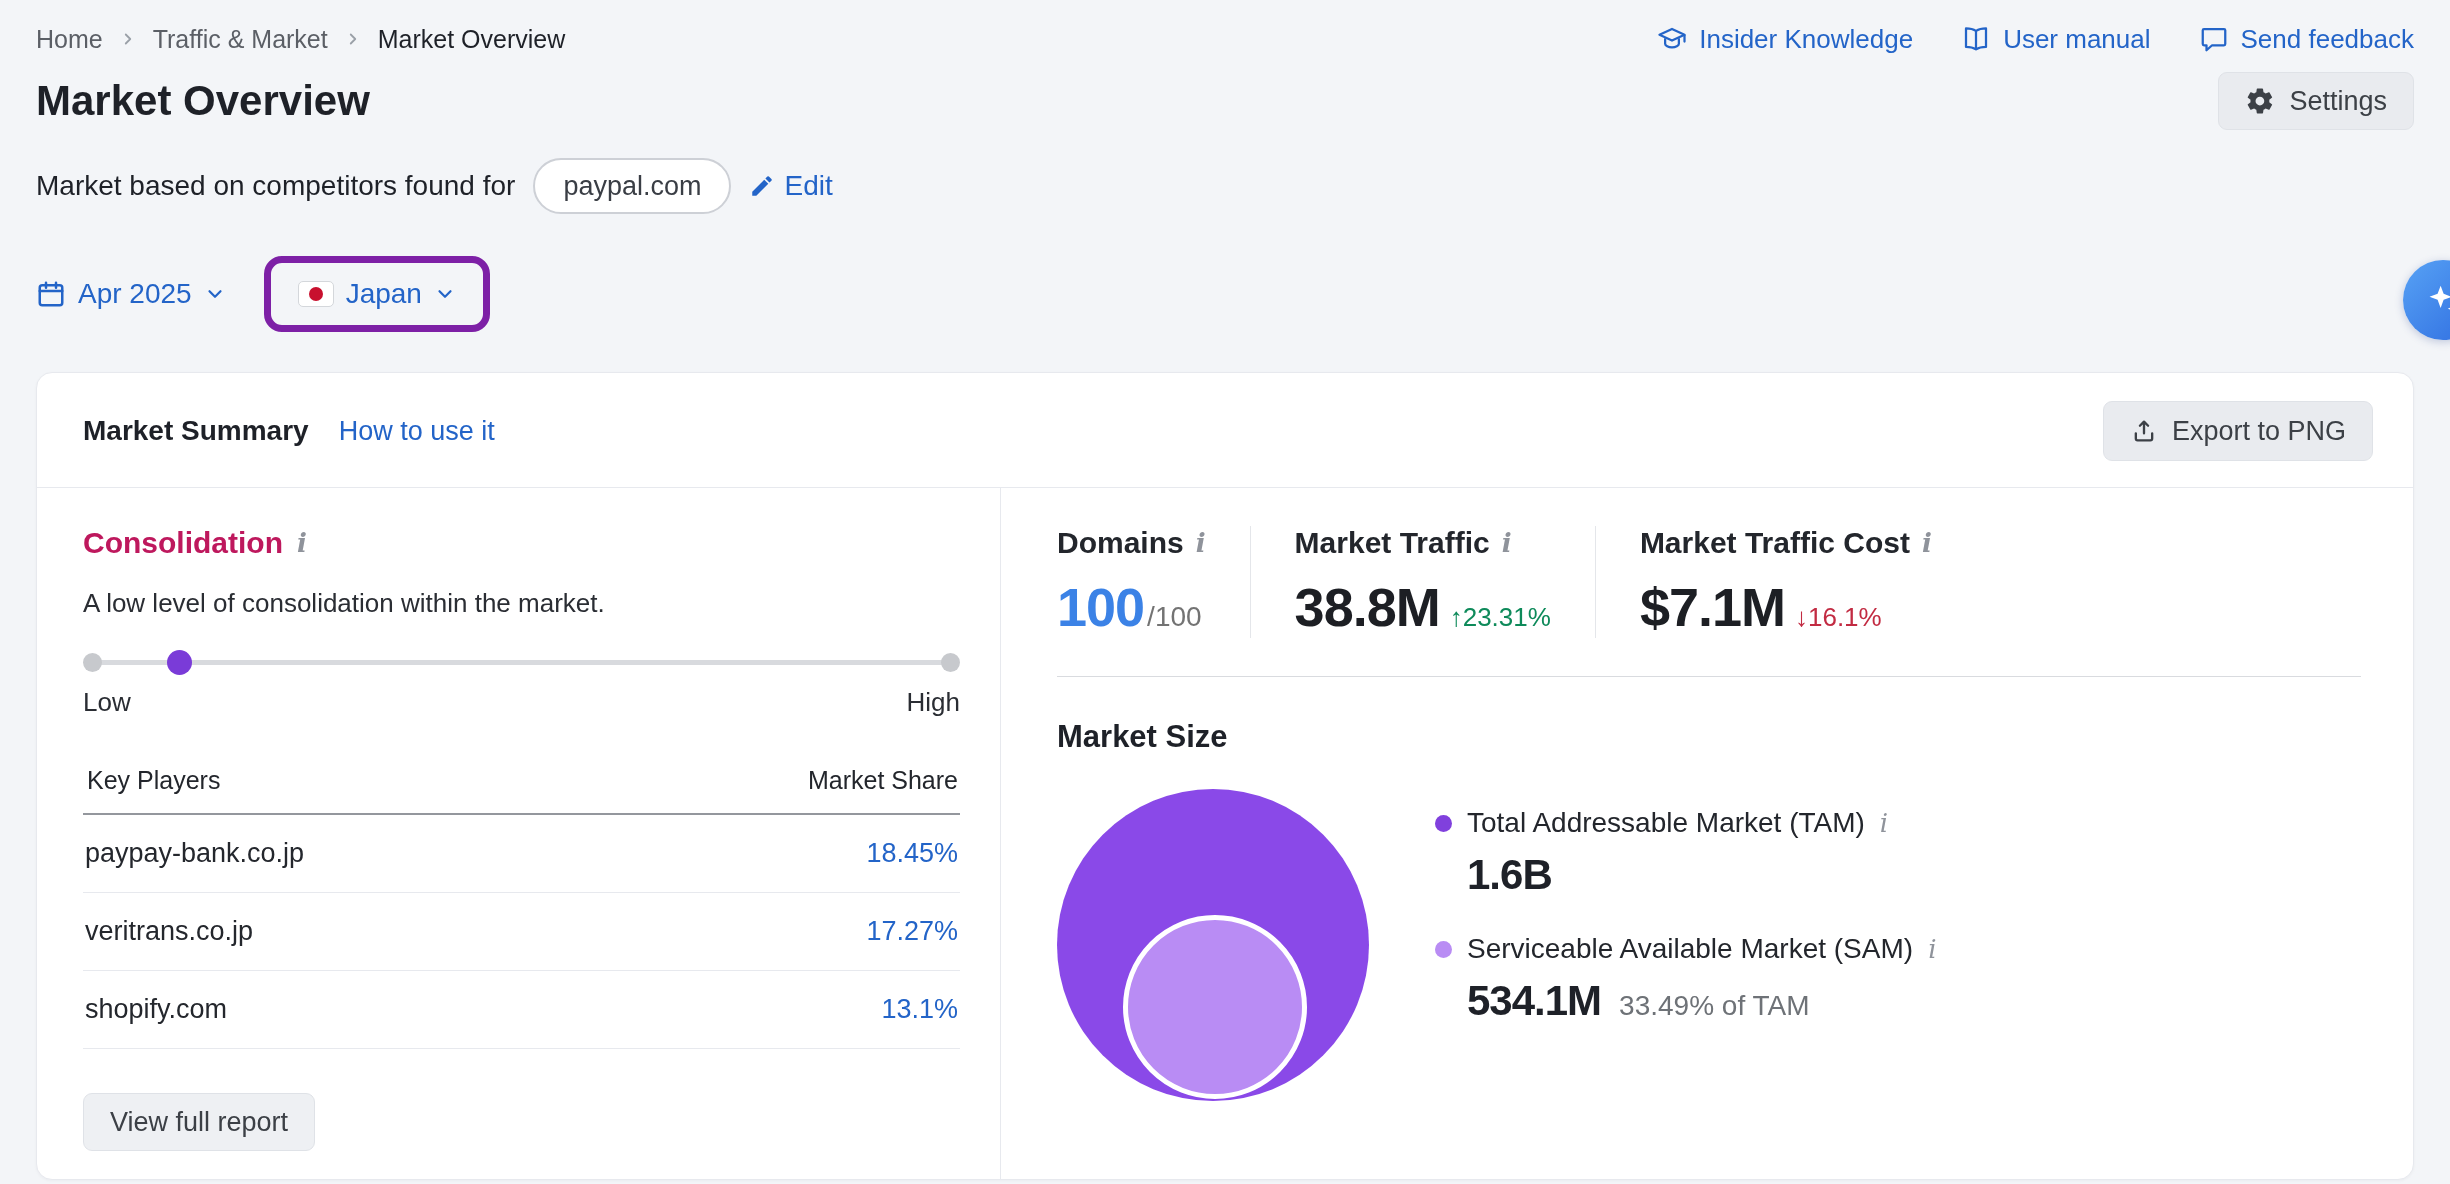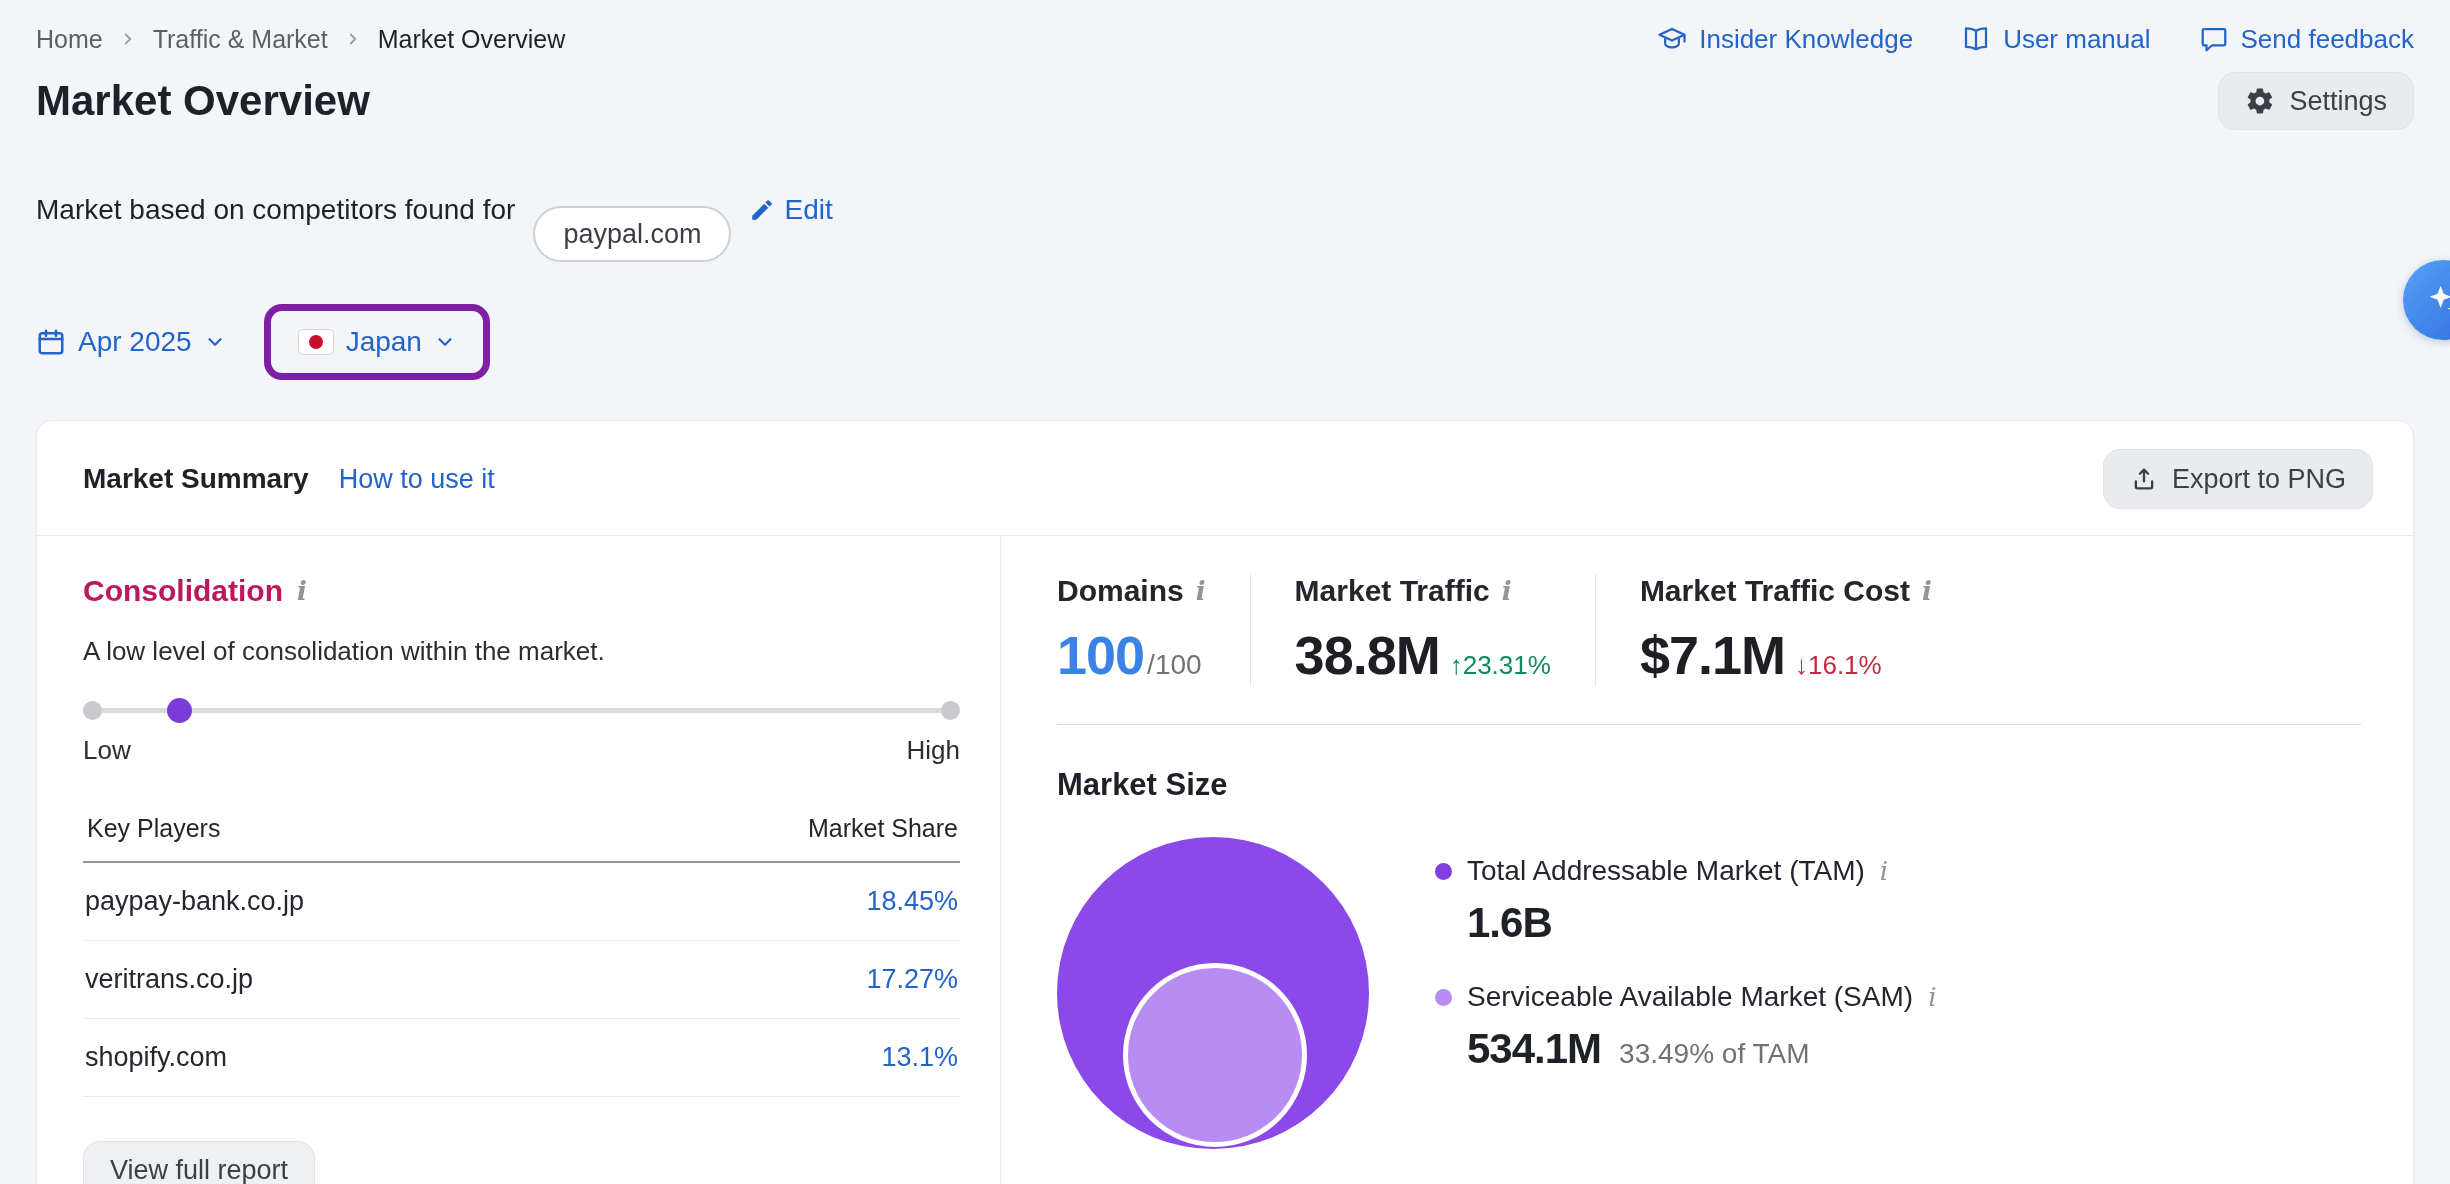--- a/index.html
+++ b/index.html
@@ -21,31 +21,31 @@
   .breadcrumb .current { color:#1e2128; }
   .crumb-sep { display:flex; align-items:center; }
   .top-links { display:flex; align-items:center; gap:48px; }
   .top-link { display:flex; align-items:center; gap:12px; color:#2364c8; font-size:26px; }
 
   
   .title-row { display:flex; justify-content:space-between; align-items:center; margin-top:10px; }
   h1 { font-size:42px; font-weight:700; color:#1e2128; }
   .btn-gray {
     display:flex; align-items:center; gap:14px;
-    background:#e9ebef; border:1px solid #dfe2e7; border-radius:17px;
+    background:#e9ebef; border:1px solid #dfe2e7; border-radius:9px;
     height:58px; padding:0 26px; font-size:27px; color:#3c4046; cursor:pointer;
     font-family:"Liberation Sans", sans-serif;
   }
 
   
   .subtitle-row { display:flex; align-items:center; gap:18px; margin-top:28px; font-size:28px; }
   .domain-pill {
     display:inline-flex; align-items:center; height:56px; padding:0 28px;
     background:#fff; border:2px solid #cdd0d6; border-radius:28px;
-    font-size:27px; color:#3a3e45;margin-top:48px;
+    font-size:27px; color:#3a3e45;
   }
   .edit-link { display:flex; align-items:center; gap:9px; color:#2364c8; font-size:28px; }
 
   
   .filters-row { display:flex; align-items:center; gap:72px; margin-top:52px; height:56px; }
   .dropdown { display:flex; align-items:center; gap:12px; color:#2364c8; font-size:28px; cursor:pointer; }
   .annotated { position:relative; }
   .annotation-ring {
     position:absolute; inset:-22px -34px;
     border:7px solid #7d20a6; border-radius:18px; pointer-events:none;

